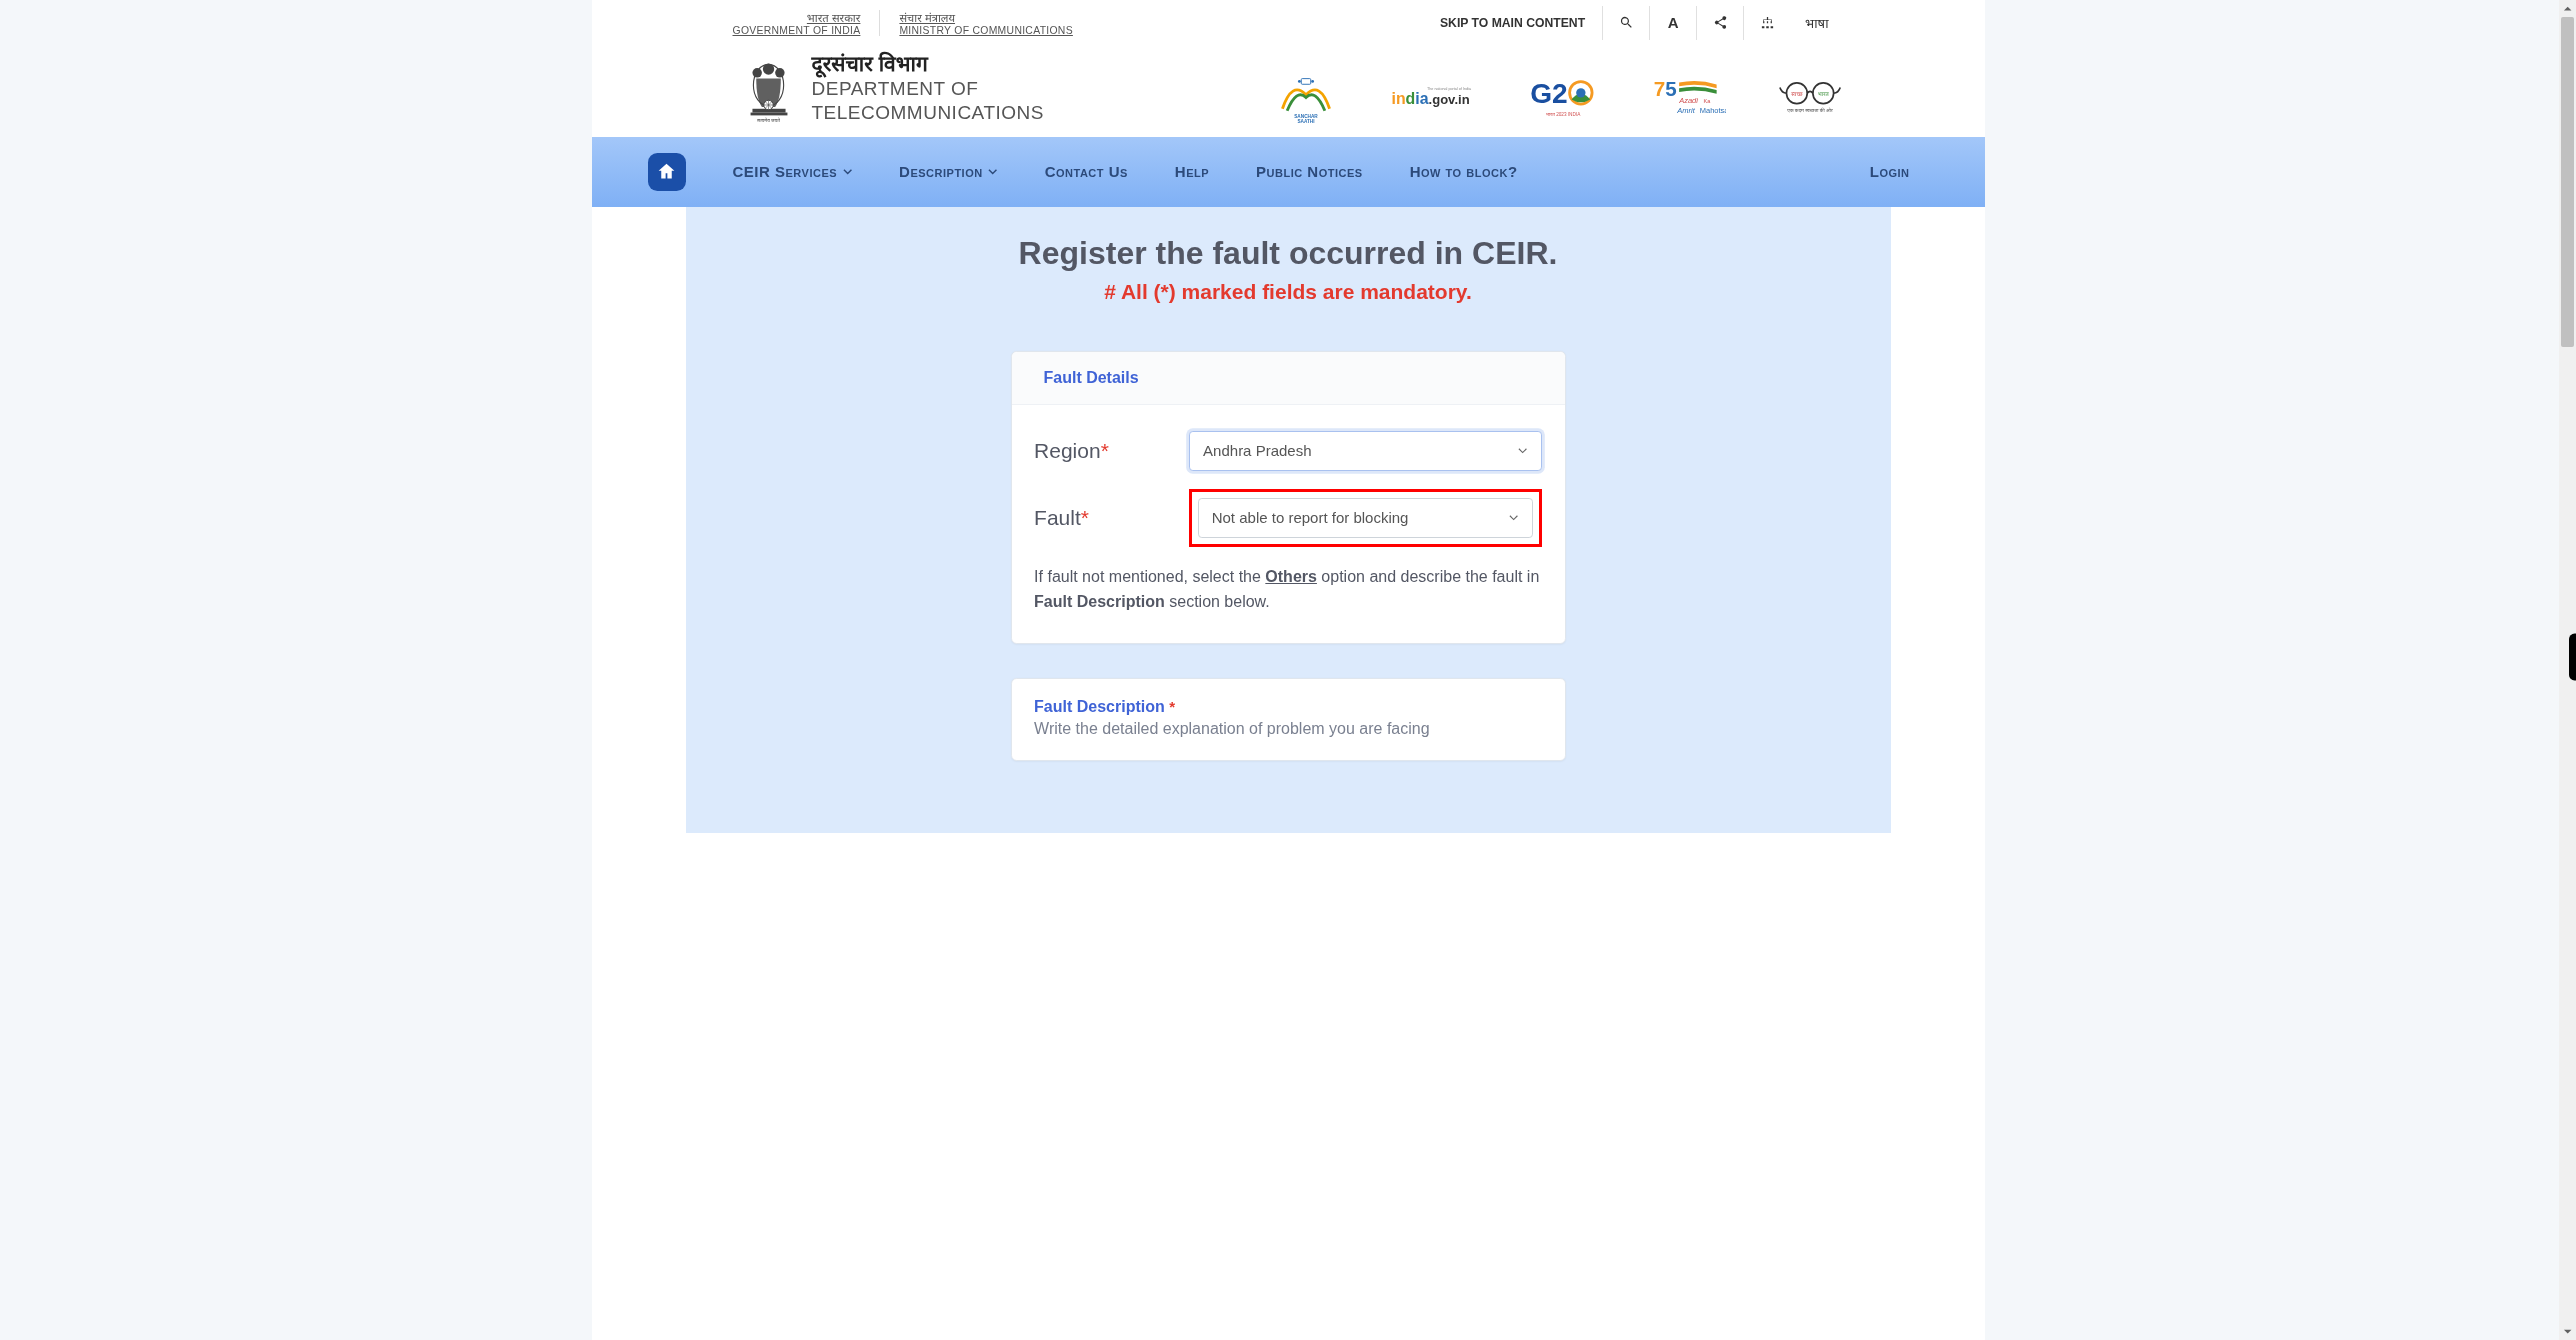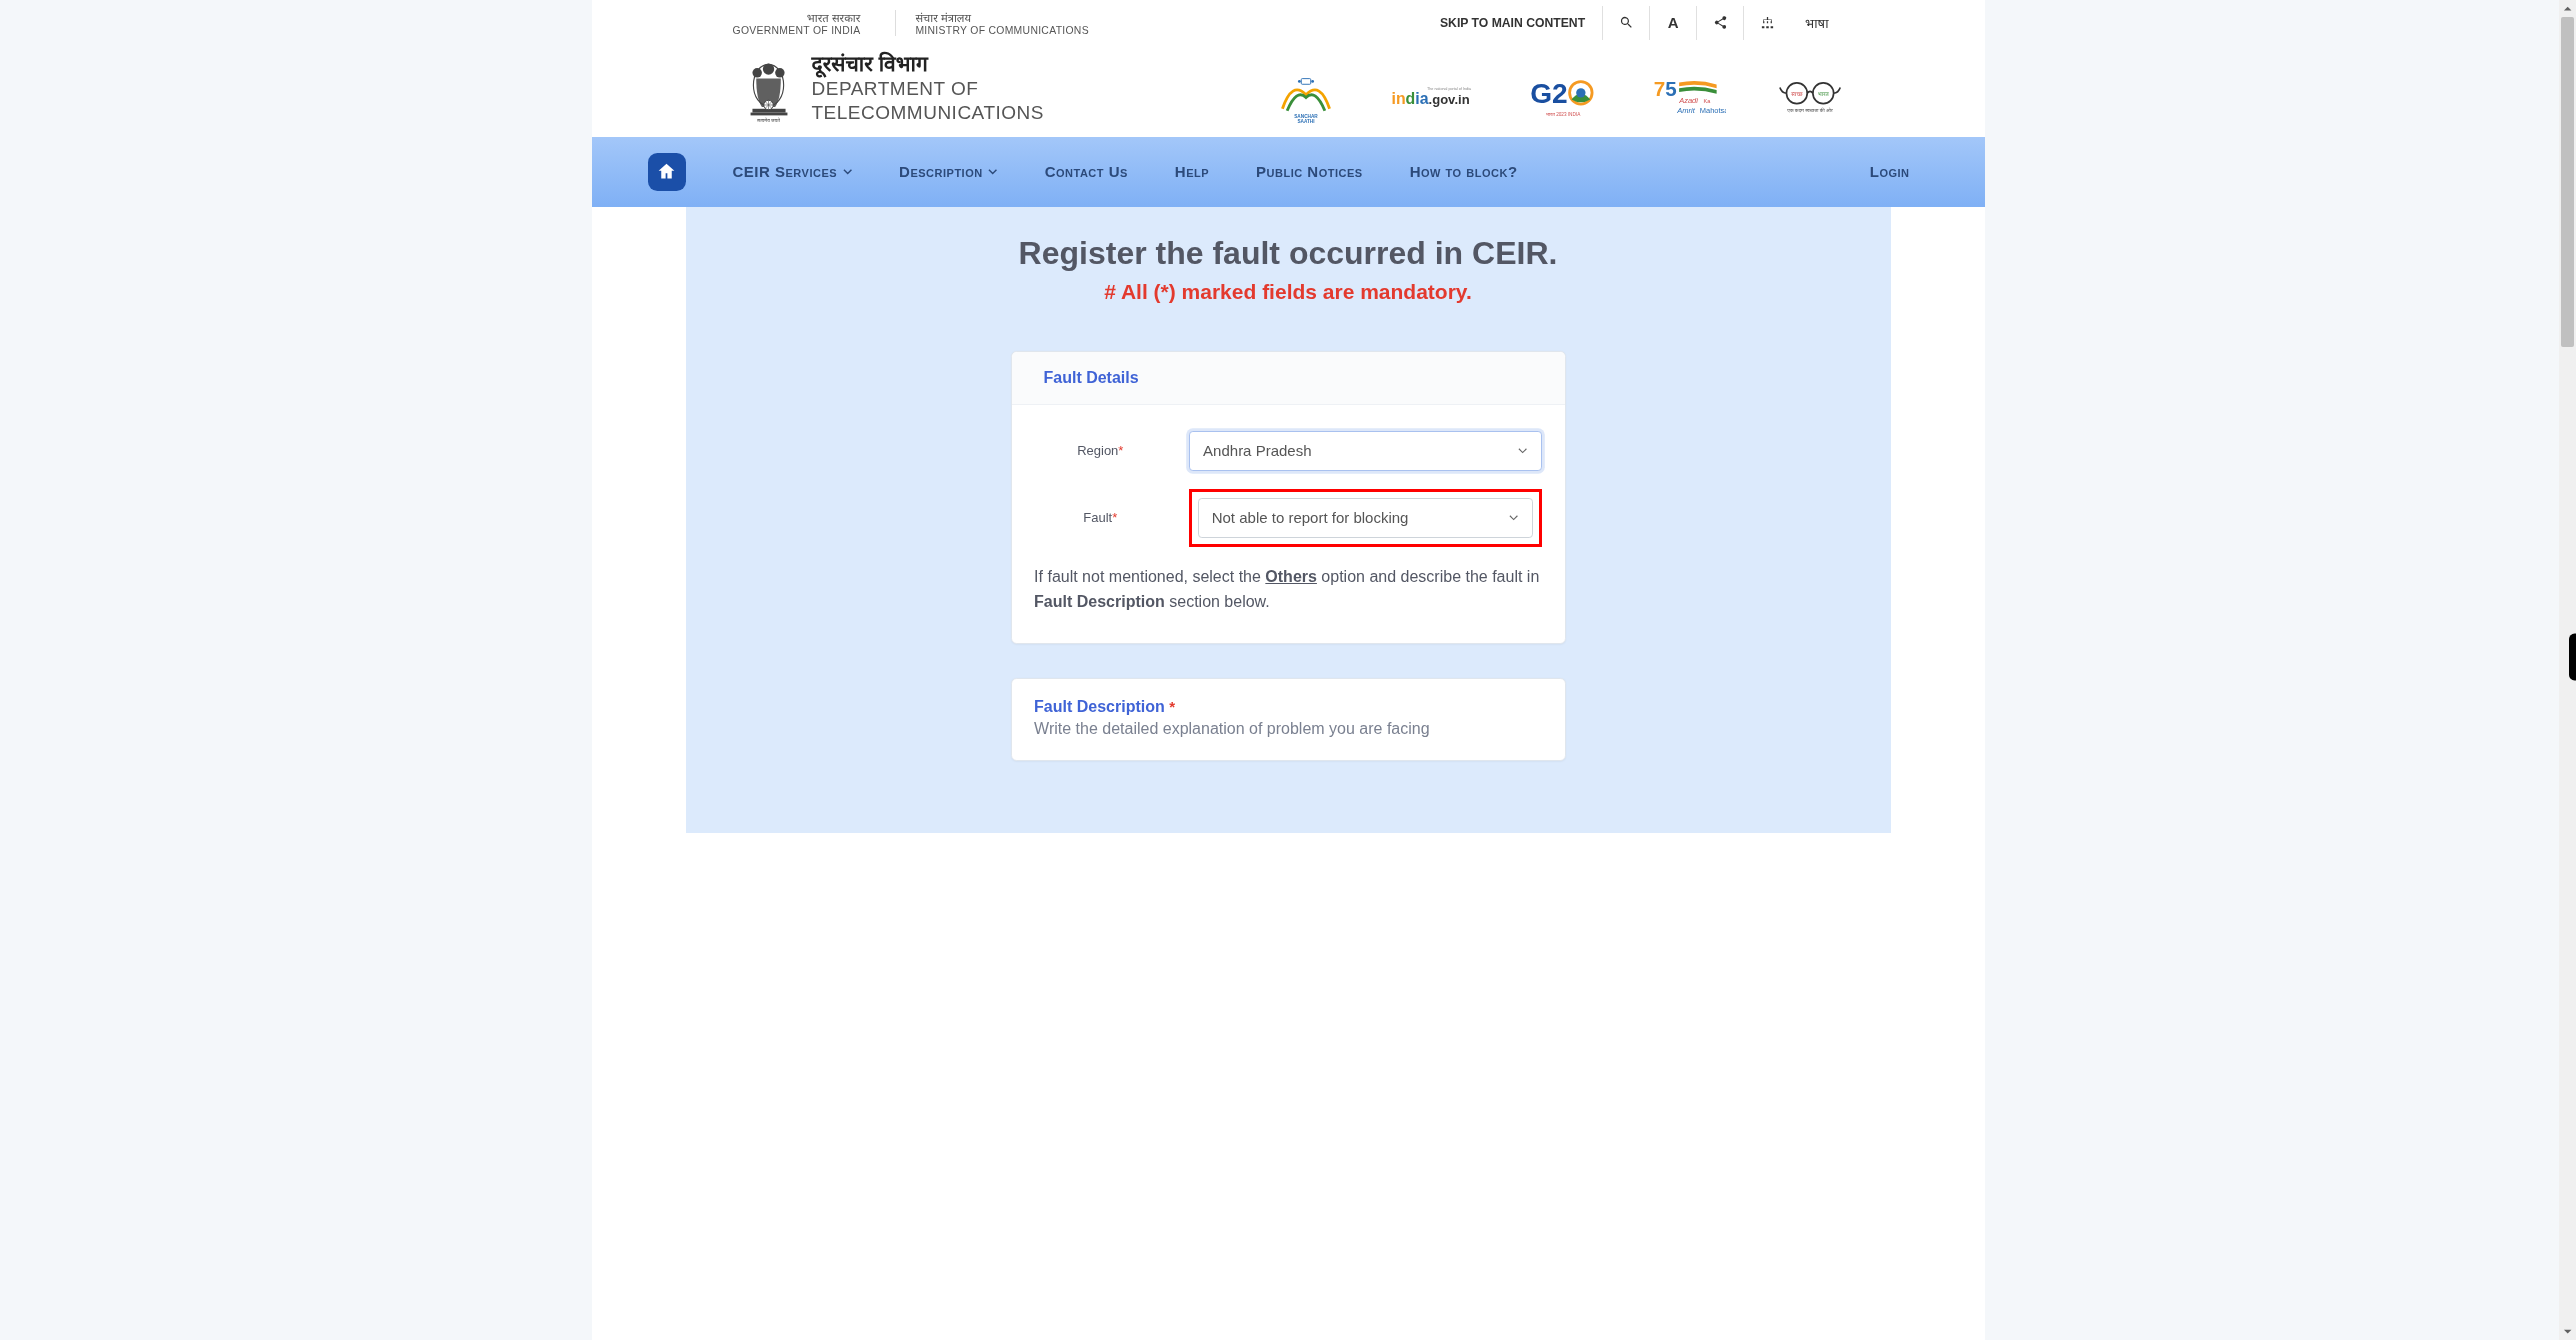--- a/index.html
+++ b/index.html
@@ -2,21 +2,21 @@
 <html style="font-size:15px"><head>
 <meta charset="utf-8">
 <style>
 * { margin: 0; padding: 0; box-sizing: border-box; }
 body { font-family: 'Segoe UI', Arial, sans-serif; background: #f4f7fa; color: #333; }
 
 .page-wrapper { max-width: 1393px; margin: 0 auto; background: #fff; min-height: 100vh; position: relative; }
 
 .top-bar { display: flex; justify-content: space-between; align-items: center; padding: 5.6px 141px 1.9px 141px; font-size: 11.3px; color: #555; }
 .top-left { display: flex; gap: 19px; }
-.top-left-item { text-align: right; border-right: 0.9px solid #ddd; padding-right: 35px; }
+.top-left-item { text-align: right; border-right: 0.9px solid #ddd; padding-right: 19px; text-decoration: underline; }
 .top-left-item:last-child { border-right: none; text-align: left; }
 .top-left-item .hindi { font-size: 11.3px; color: #555; }
 .top-left-item .eng { font-size: 10.4px; color: #555; letter-spacing: 0.3px; }
 .top-right { display: flex; align-items: center; gap: 0; }
 .skip-link { font-size: 12.2px; font-weight: 600; color: #333; padding: 7.5px 17px; cursor: pointer; }
 .tool-btn { width: 47px; height: 34px; display: flex; align-items: center; justify-content: center; border-left: 0.9px solid #e0e0e0; cursor: pointer; color: #333; }
 .tool-btn svg { width: 15px; height: 15px; fill: #333; }
 .language-label { font-size: 13px; padding: 0 15px; color: #333; }
 
 .header-row { display: flex; justify-content: space-between; align-items: center; padding: 9.4px 141px 13px 151px; }
@@ -39,21 +39,21 @@
 .content-area { background: #dceafc; margin: 0 94px; padding: 19px 0 38px 0; min-height: 565px; }
 .page-title { text-align: center; font-size: 32px; font-weight: 700; color: #535764; margin: 9.4px 0 7.5px 0; }
 .mandatory-note { text-align: center; font-size: 21px; font-weight: 700; color: #e33a2e; margin-bottom: 47px; }
 
 .card { background: #fff; width: 555px; margin: 0 auto 34px auto; border-radius: 5.6px; border: 0.9px solid #e0e6ed; box-shadow: 0 0.9px 1.9px rgba(0,0,0,0.04); }
 .card-header { padding: 17px 32px; border-bottom: 0.9px solid #eef1f5; background: #fafbfc; border-radius: 5.6px 5.6px 0 0; }
 .card-header-title { color: #3f63d6; font-weight: 600; font-size: 16px; }
 .card-body { padding: 26px 22.6px 28px 22.6px; }
 
 .form-row { display: flex; align-items: center; margin-bottom: 28px; }
-.form-label { width: 155px; text-align: center; font-size: 13px; color: #535764; padding-right: 22.6px; }
+.form-label { width: 155px; text-align: left; font-size: 21px; color: #535764; padding-right: 22.6px; }
 .required-star { color: #e33a2e; }
 .select-wrap { flex: 1; position: relative; }
 .select-box { width: 100%; height: 40px; border: 0.9px solid #ced4da; border-radius: 3.8px; padding: 0 13px; font-size: 15px; color: #555; background: #fff; display: flex; align-items: center; justify-content: space-between; cursor: pointer; }
 .select-box.focused { border: 0.9px solid #a9c1ef; box-shadow: 0 0 0 2.8px rgba(120,160,230,0.25); }
 .select-box .chevron-down { width: 11.3px; height: 11.3px; }
 
 .highlighted-row .select-wrap { border: 3.8px solid #ff0000; padding: 5.6px; margin: -9.4px 0; }
 
 .hint-text { font-size: 16px; color: #535764; line-height: 1.55; margin-top: 22.6px; }
 .hint-text .others-link { font-weight: 700; text-decoration: underline; }

